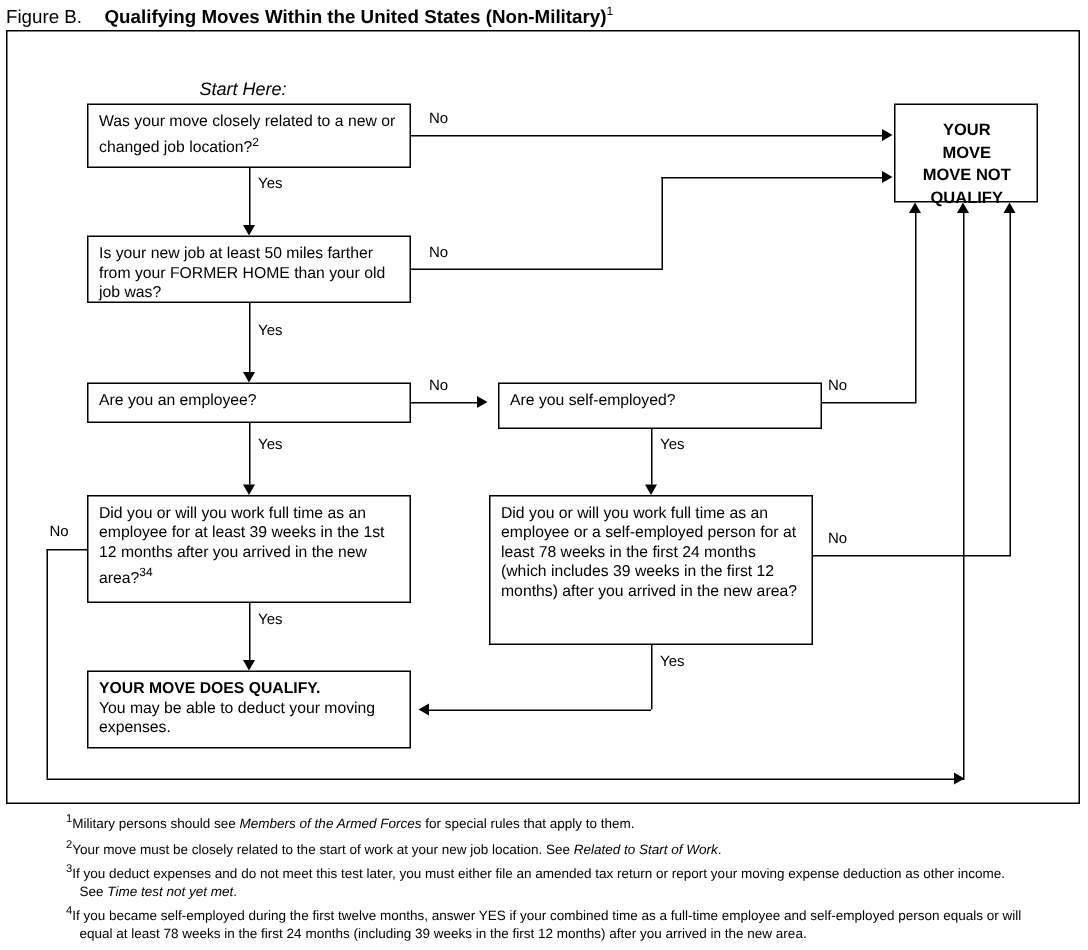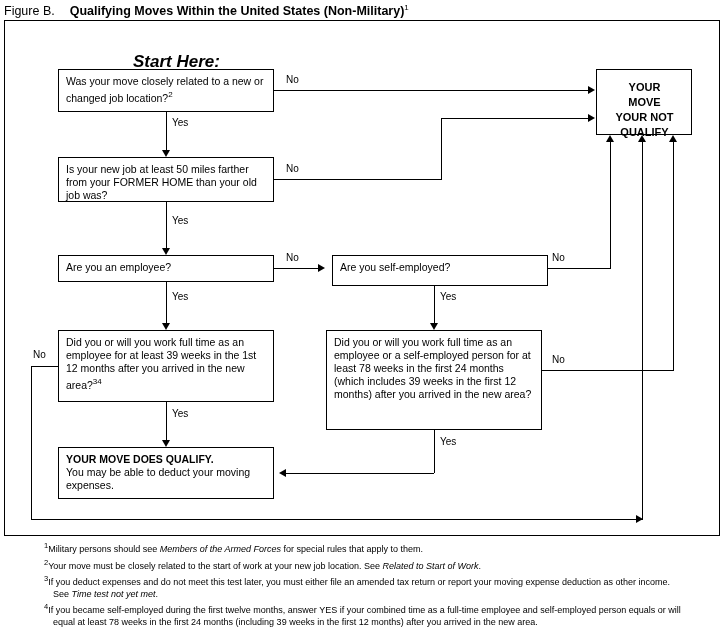--- a/index.html
+++ b/index.html
@@ -70,22 +70,22 @@
     padding-top: 10px;
   }
   .box .bold {
     font-weight: bold;
   }
 
   
   #start-here {
     position: absolute;
     font-style: italic;
-    font-weight: bold;
-    font-size: 17px;
+    font-weight: normal;
+    font-size: 12px;
   }
 
   
   .hline {
     position: absolute;
     height: 0;
     border-top: 1px solid #000000;
     z-index: 2;
   }
   .vline {
@@ -194,21 +194,21 @@
   </div>
 
   <div class="box" id="box-qualify" style="left:58px; top:447px; width:216px; height:52px;">
     <div class="bold">YOUR MOVE DOES QUALIFY.</div>
     <div>You may be able to deduct your moving expenses.</div>
   </div>
 
   <div class="box center" id="box-not-qualify" style="left:596px; top:69px; width:96px; height:66px;">
     <div>YOUR</div>
     <div>MOVE</div>
-    <div>YOUR NOT</div>
+    <div>MOVE NOT</div>
     <div>QUALIFY</div>
   </div>
 
   <div class="hline" style="left:274px; top:90px; width:314px;"></div>
   <div class="arrow-r" style="left:588px; top:86px;"></div>
   <div class="edge-label" style="left:285px; top:74px;">No</div>
 
   <div class="vline" style="left:166px; top:112px; height:38px;"></div>
   <div class="arrow-d" style="left:162px; top:150px;"></div>
   <div class="edge-label" style="left:171px; top:117px;">Yes</div>

